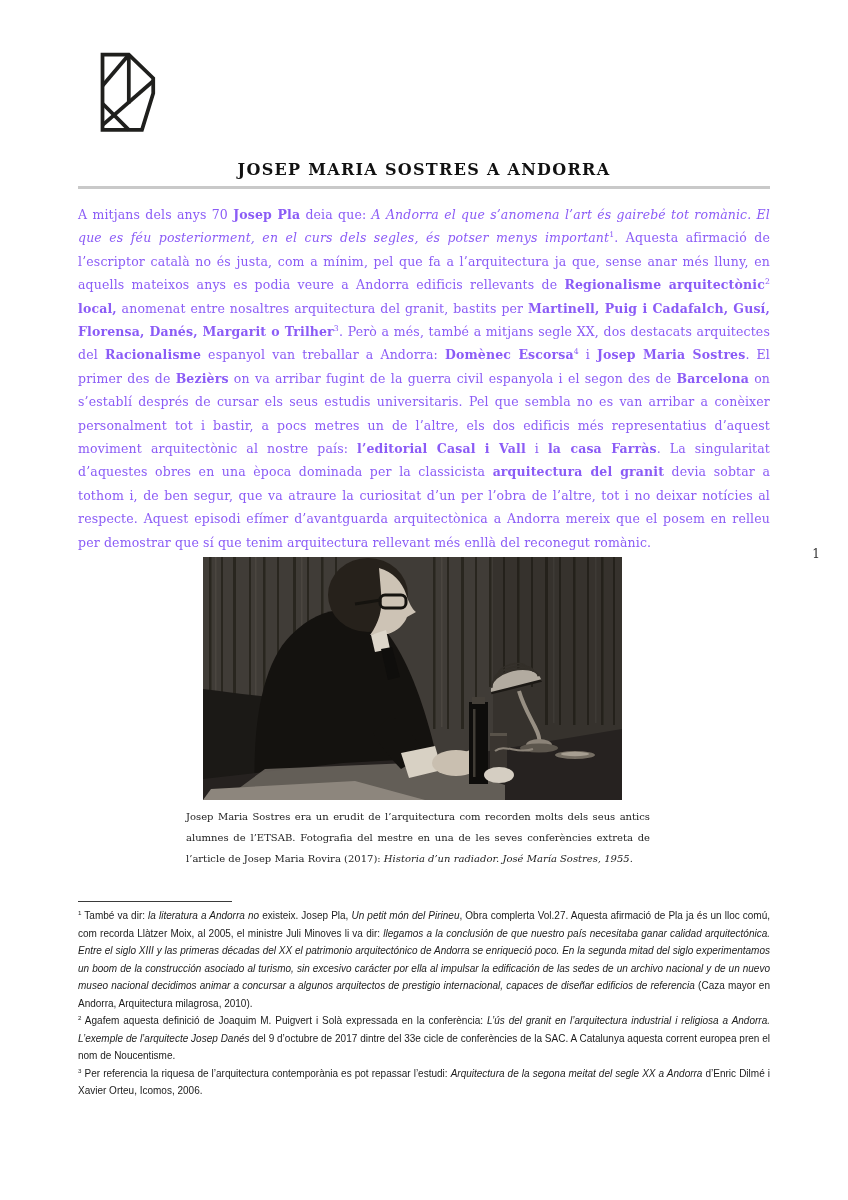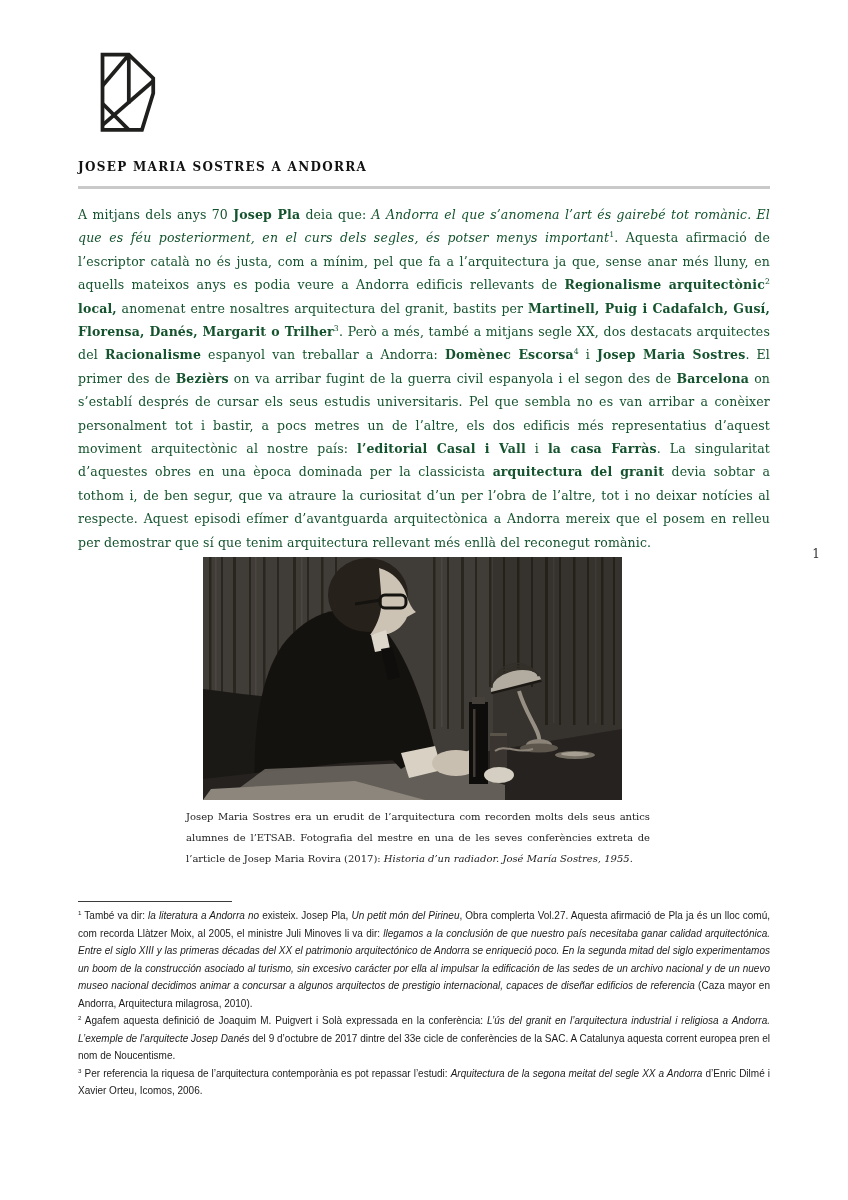--- a/index.html
+++ b/index.html
@@ -2,27 +2,27 @@
 <html><head>
 <meta charset="utf-8">
 <style>
   html,body{margin:0;padding:0;background:#ffffff;}
   .page{position:relative;width:848px;height:1200px;background:#ffffff;overflow:hidden;
         font-family:"DejaVu Serif",serif;color:#1c1c1c;}
   .abs{position:absolute;}
   
   .logo{left:95px;top:50px;width:62px;height:88px;}
   
-  .title{left:78px;top:160px;width:692px;text-align:left;
-         font-weight:700;font-size:12px;letter-spacing:1.3px;color:#111;}
+  .title{left:78px;top:160px;width:692px;text-align:center;
+         font-weight:700;font-size:16px;letter-spacing:1.3px;color:#111;}
   .title-rule{left:78px;top:186px;width:692px;height:3px;background:#c9c9c9;}
   
   .body-par{left:78px;top:203px;width:692px;
             font-size:12.5px;line-height:23.4px;text-align:justify;
-            letter-spacing:0.15px;color:#14532d;}
+            letter-spacing:0.15px;color:#8b5cf6;}
   .body-par sup,.footnote sup{vertical-align:super;font-size:0.62em;line-height:0;}
   
   .page-num{left:794px;top:547px;width:26px;text-align:right;font-size:12px;color:#333;}
   
   .photo{left:203px;top:557px;width:419px;height:243px;background:#3c3834;}
   .photo svg{display:block;width:100%;height:100%;}
   
   .caption{left:186px;top:806px;width:464px;
            font-size:10px;line-height:21px;text-align:justify;color:#222;}
   

